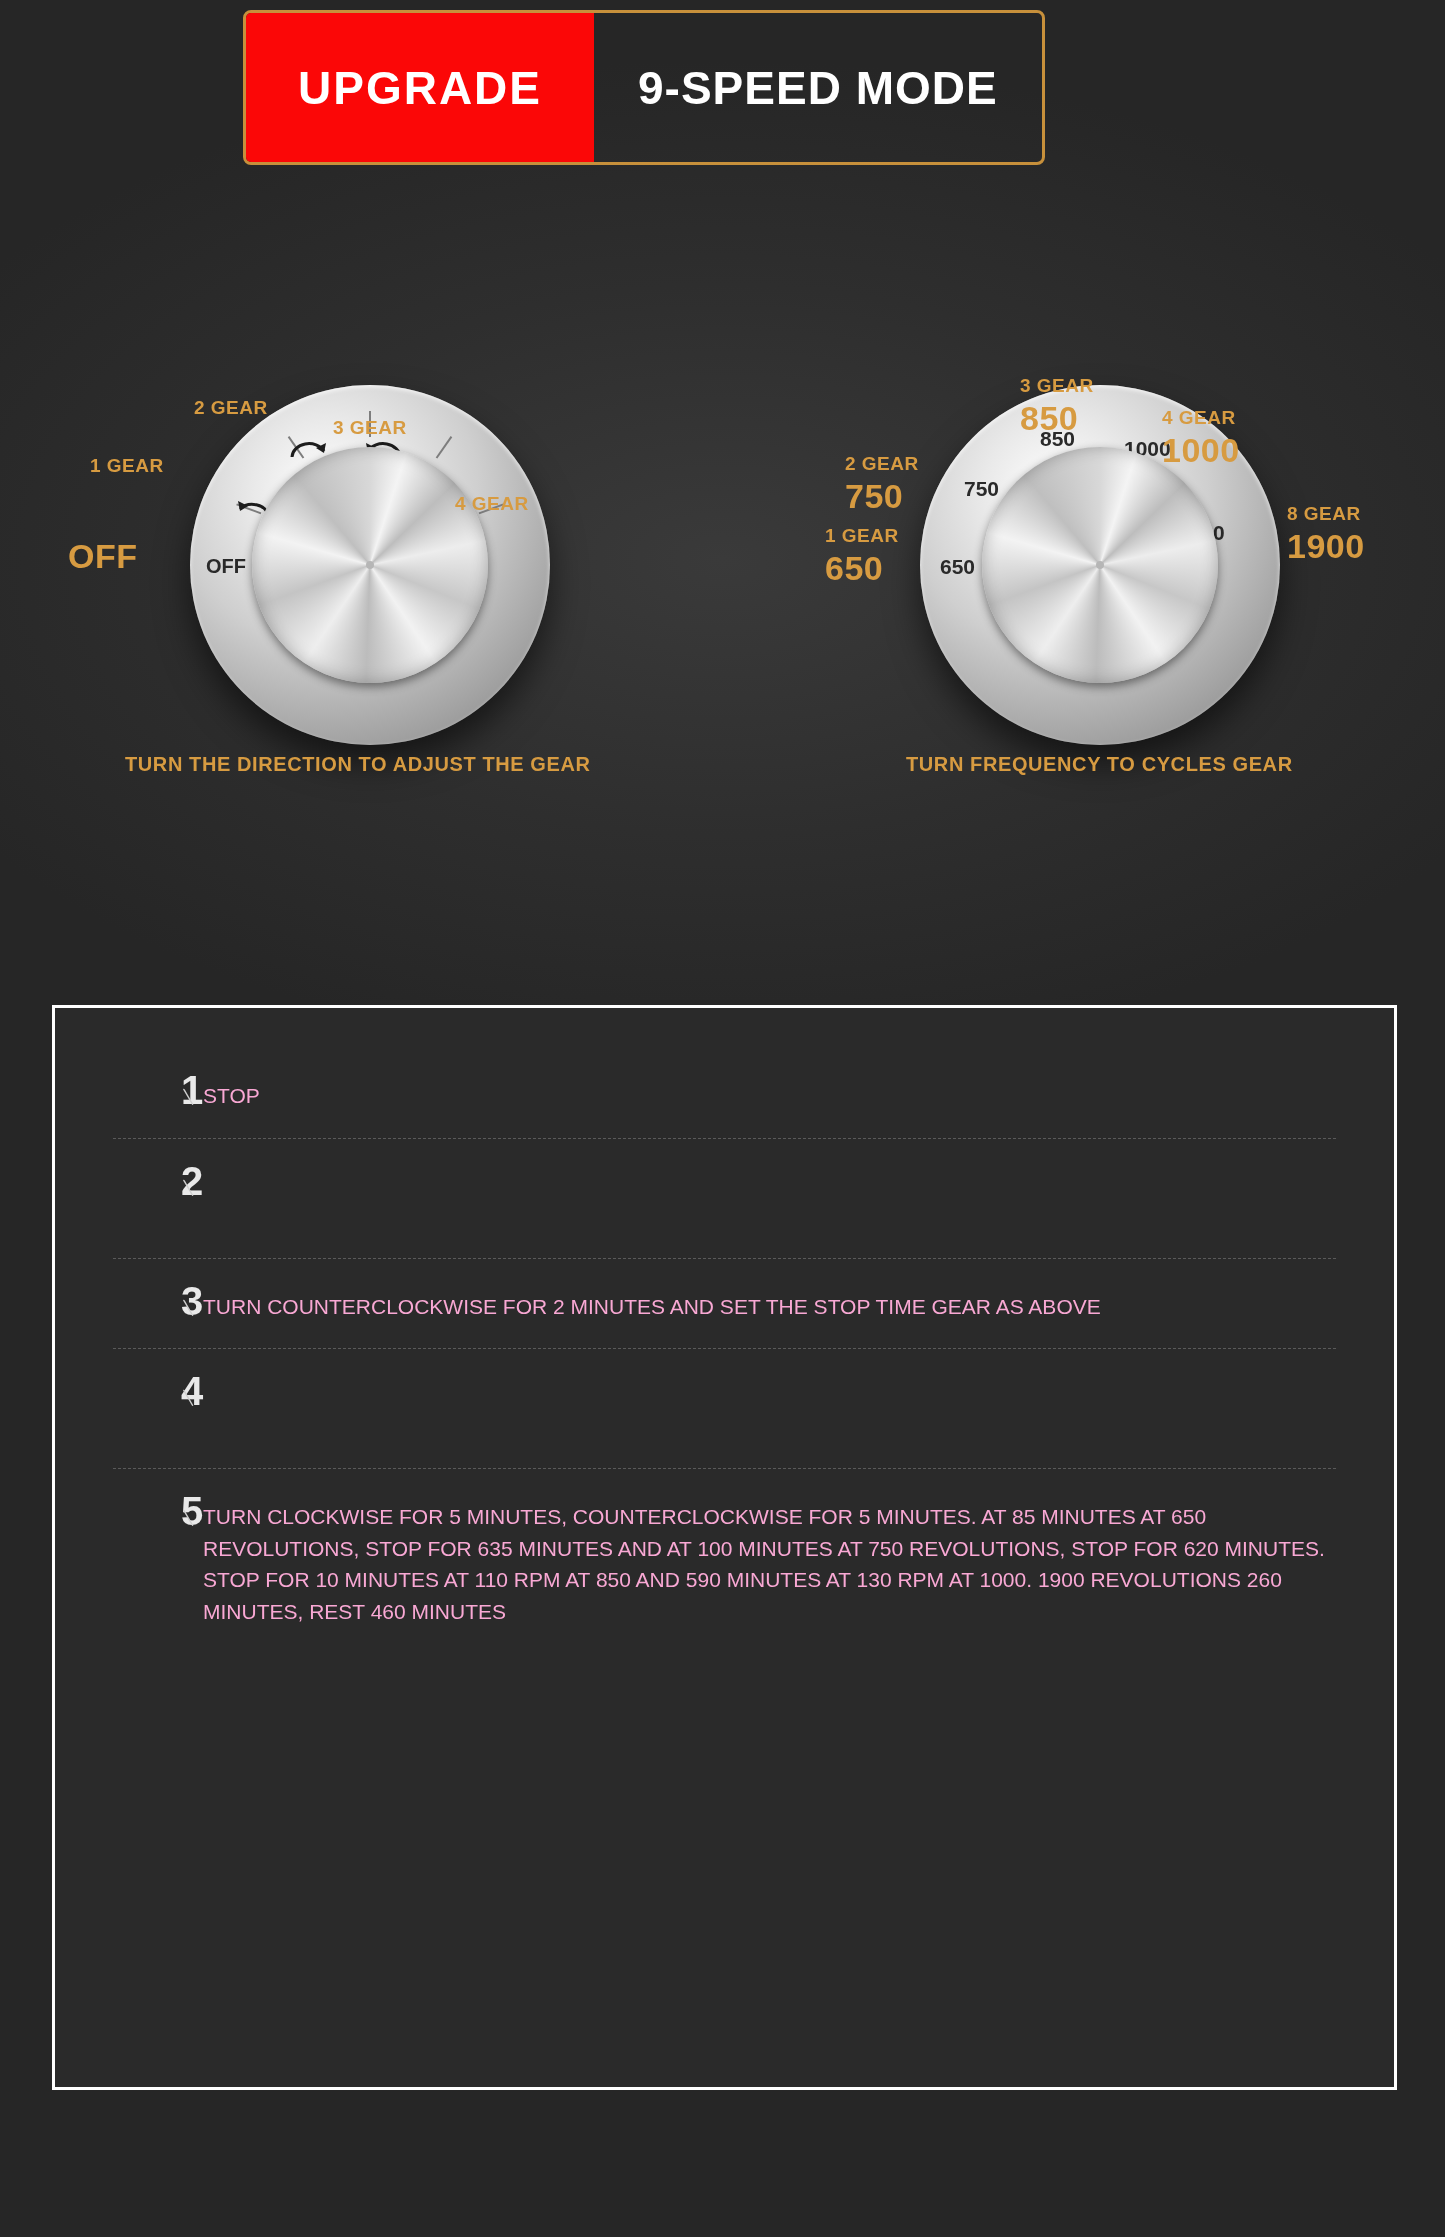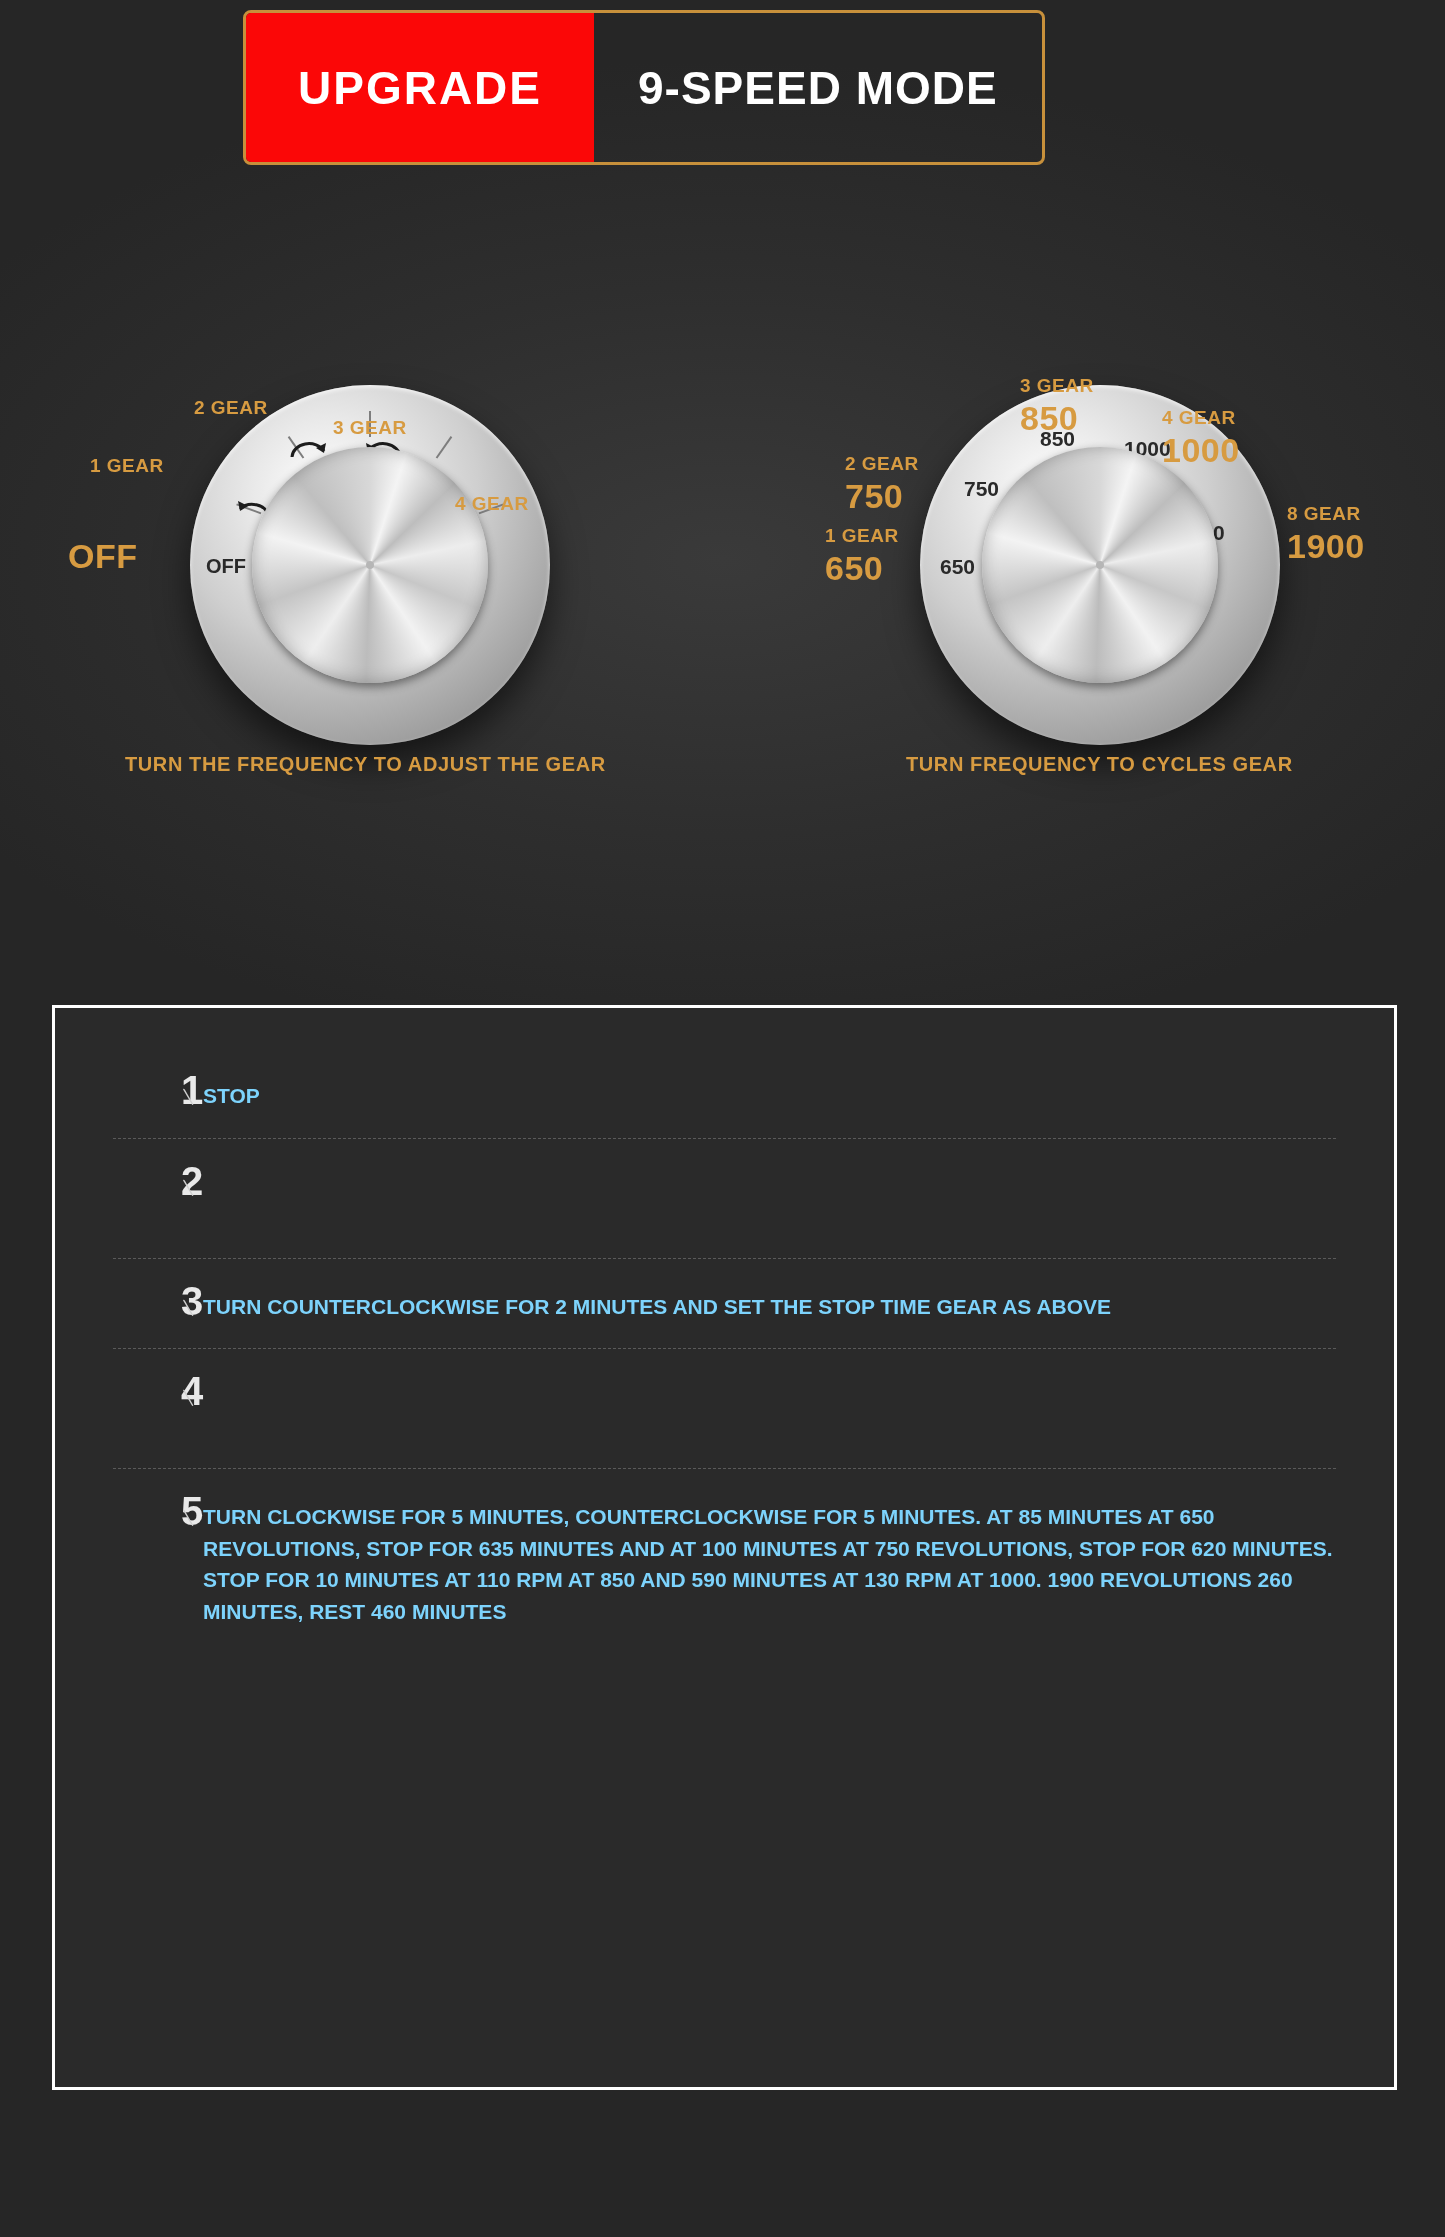--- a/index.html
+++ b/index.html
@@ -169,23 +169,23 @@
   }
   .step-num .hook {
     position: absolute;
     right: -4px;
     bottom: 4px;
     font-size: 20px;
     color: #cfcfcf;
   }
   .step-text {
     flex: 1;
-    color: #7dd3fc;
+    color: #f9a8d4;
     font-size: 21px;
-    font-weight: bold;
+    font-weight: normal;
     line-height: 1.5;
     padding-top: 10px;
     padding-left: 8px;
   }
   .step.tall { min-height: 120px; }
 </style>
 </head>
 <body>
 
 <div class="badge-row">
@@ -235,21 +235,21 @@
 
       <div class="knob-inner"></div>
     </div>
 
     <div class="label lbl-off" style="left:-122px; top:152px;">OFF</div>
     <div class="label lbl-sm" style="left:-100px; top:70px;">1 GEAR</div>
     <div class="label lbl-sm" style="left:4px; top:12px;">2 GEAR</div>
     <div class="label lbl-sm" style="left:143px; top:32px;">3 GEAR</div>
     <div class="label lbl-sm" style="left:265px; top:108px;">4 GEAR</div>
 
-    <div class="caption" style="left:-65px; top:368px;">TURN THE FREQUENCY TO ADJUST THE GEAR</div>
+    <div class="caption" style="left:-65px; top:368px;">TURN THE DIRECTION TO ADJUST THE GEAR</div>
   </div>
 
   <div class="knob-wrap" style="left:920px; top:220px; width:520px; height:450px;">
     <div class="knob-outer" style="left:0; top:0;">
 
       <div class="dial-text" style="left:20px; top:170px;">650</div>
       <div class="dial-dot" style="left:73px; top:182px;"></div>
 
       <div class="dial-text" style="left:44px; top:92px;">750</div>
       <div class="dial-dot" style="left:96px; top:112px;"></div>

